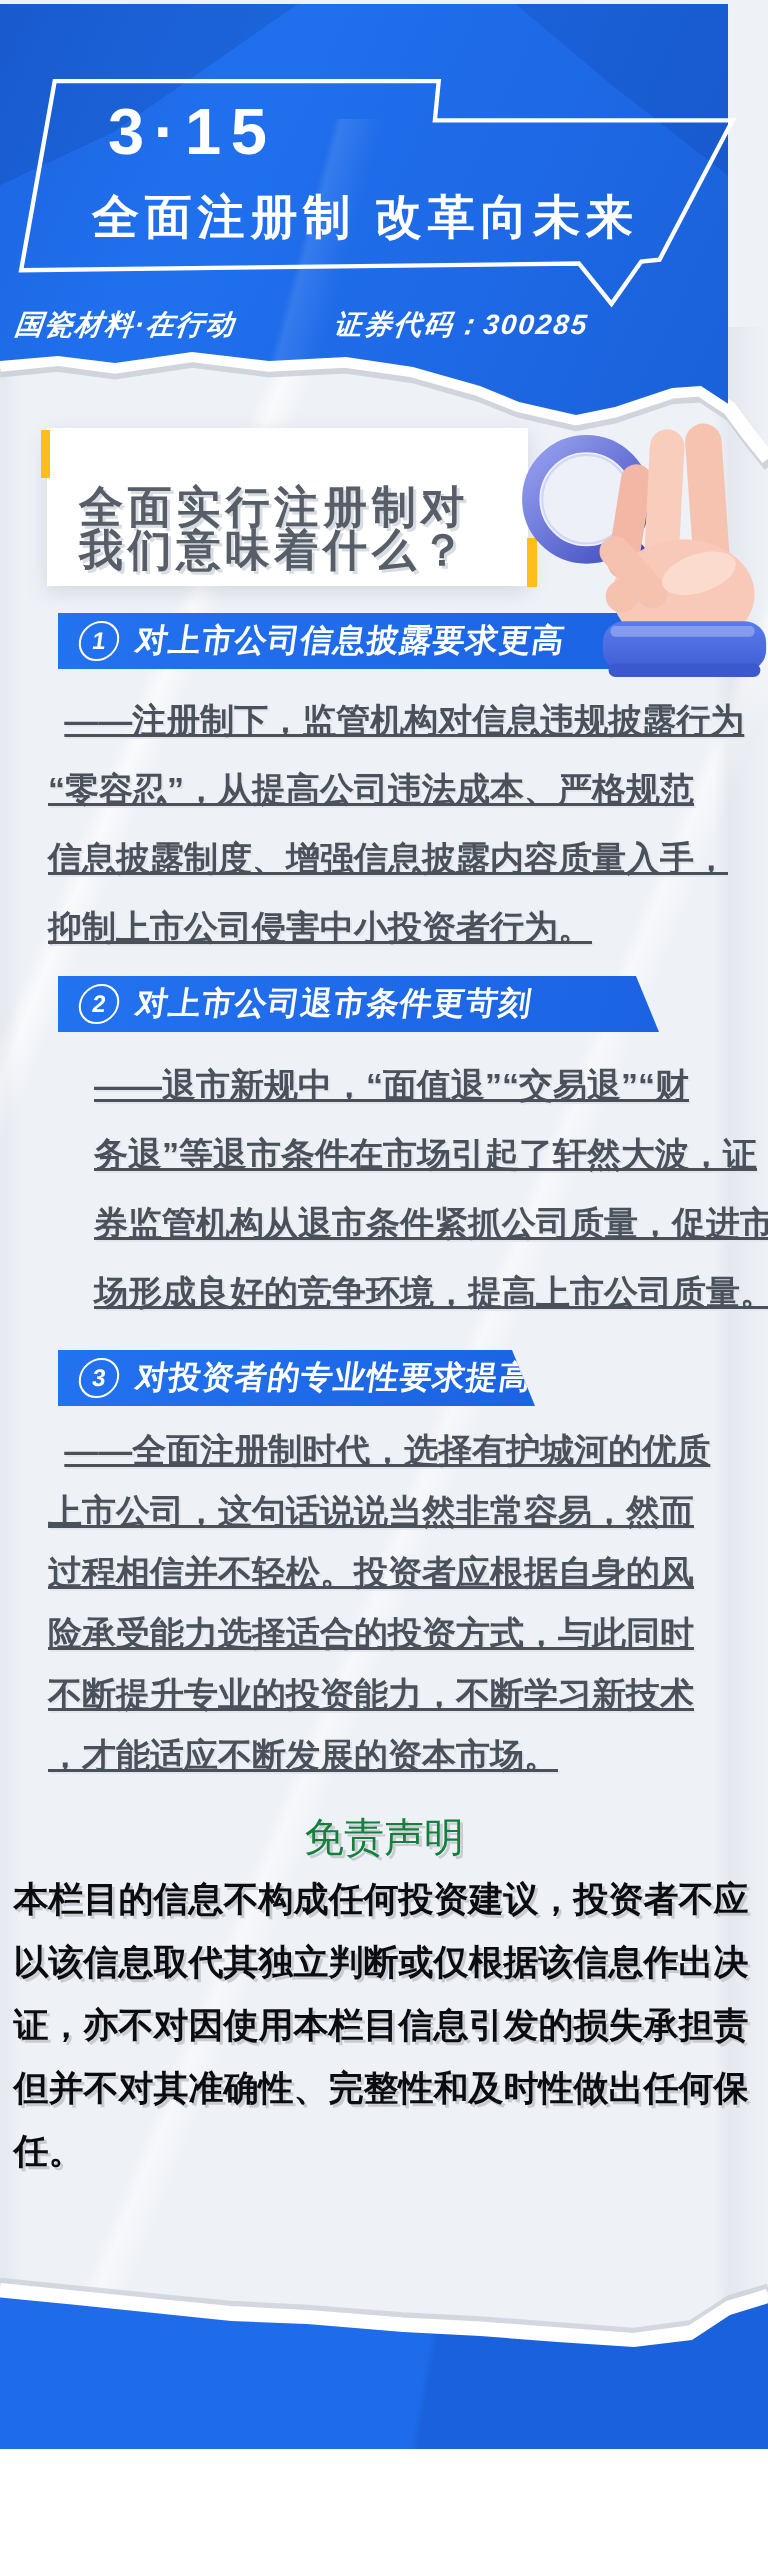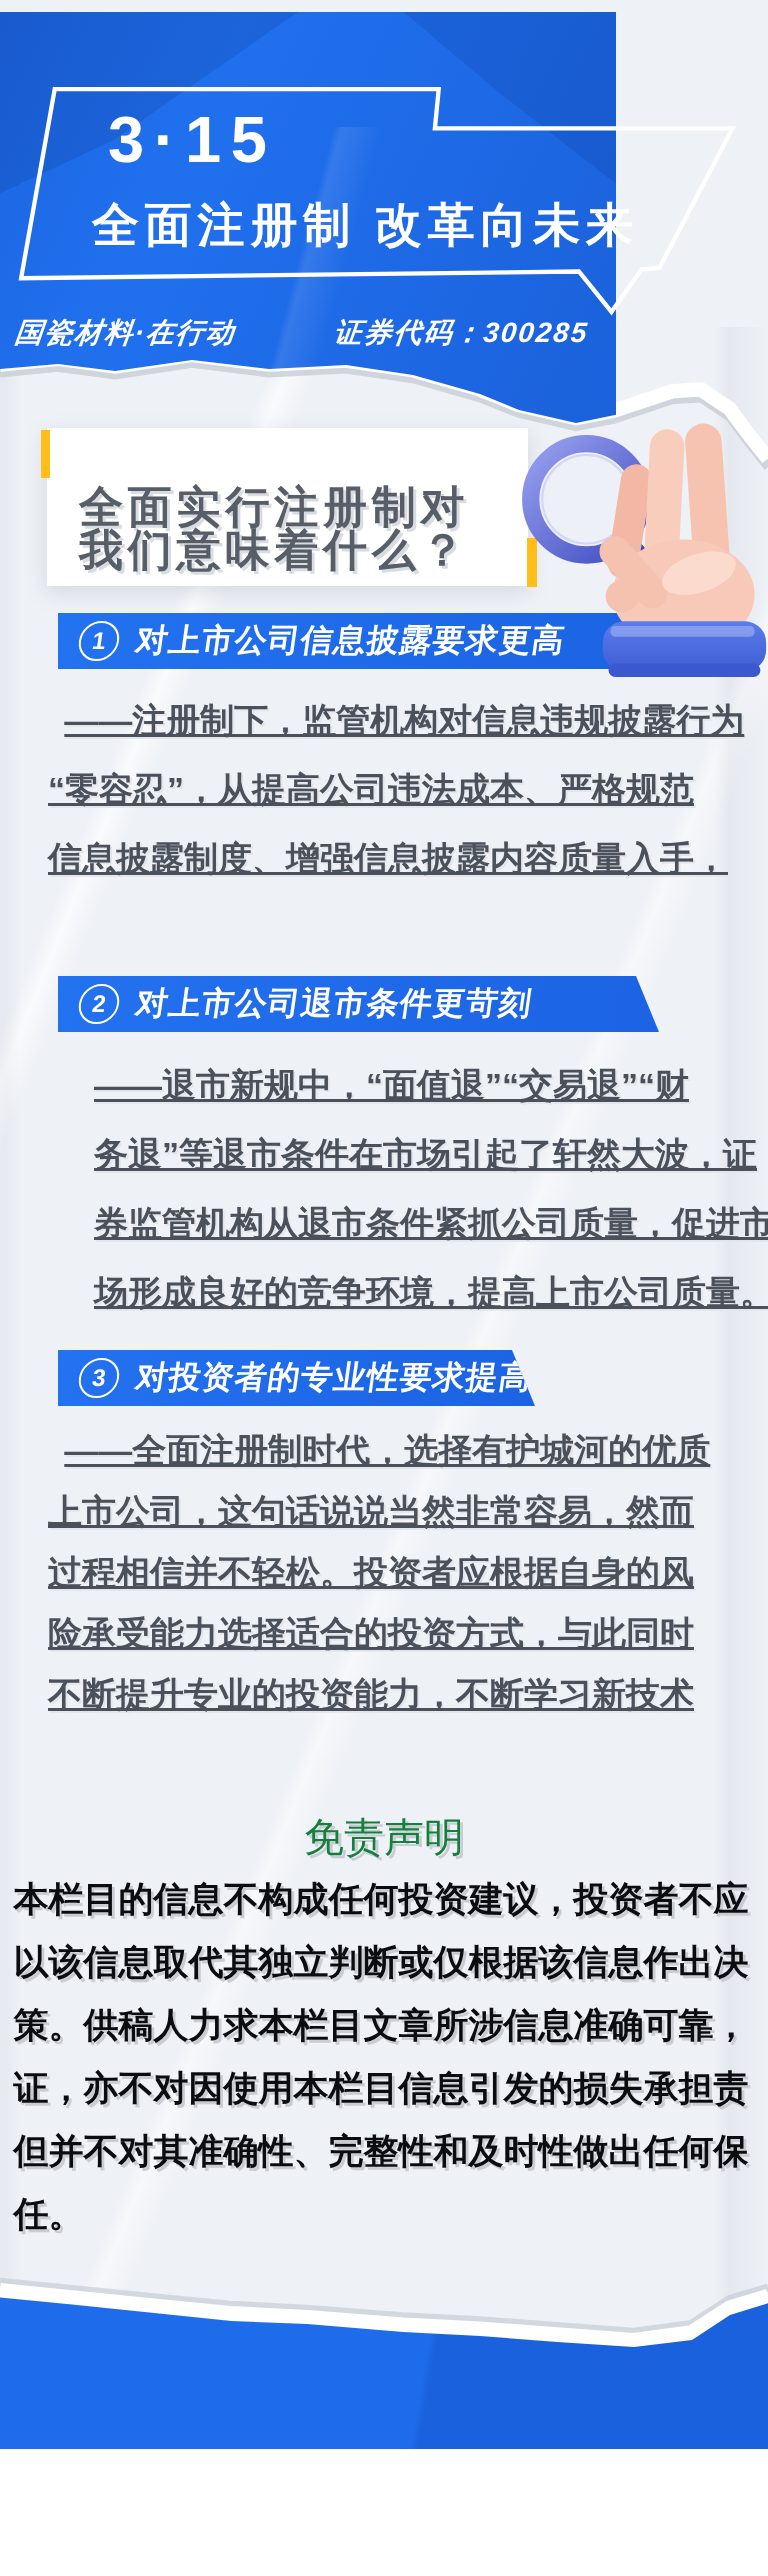--- a/index.html
+++ b/index.html
@@ -15,21 +15,21 @@
       linear-gradient(90deg, rgba(130,140,160,.07) 0 5.8px, rgba(255,255,255,0) 21px),
       linear-gradient(90deg, rgba(255,255,255,0) 93%, rgba(120,130,150,.08) 95%, rgba(255,255,255,0) 100%),
       linear-gradient(112deg, rgba(255,255,255,0) 18%, rgba(255,255,255,.65) 19.2%, rgba(255,255,255,0) 21%),
       linear-gradient(112deg, rgba(255,255,255,0) 55%, rgba(255,255,255,.5) 56%, rgba(255,255,255,0) 58%),
       #eef1f6;
   }
   
   .tear-svg{position:absolute;left:0;top:0;z-index:1;}
   
   .header{
-    position:absolute;left:0;top:12px;width:616px;height:453px;z-index:2;
+    position:absolute;left:0;top:4px;width:728px;height:453px;z-index:2;
     background:linear-gradient(115deg,#1d65e0 0%,#2070ee 30%,#1e69e6 62%,#1a61d9 100%);
     clip-path:polygon(0 0,768px 0,768px 451px,749px 427px,730px 401px,701px 382px,672px 384px,
       615px 403px,576px 411px,519px 398px,480px 382px,413px 363px,346px 353px,269px 357px,
       192px 348px,115px 359px,58px 352px,0 357px);
     text-decoration:underline;
   }
   .hdr-shade-a{position:absolute;left:0;top:0;width:298px;height:221px;
     background:rgba(8,34,110,.15);clip-path:polygon(0 0,100% 0,38% 58%,0 82%);}
   .hdr-shade-b{position:absolute;right:0;top:0;width:259px;height:202px;
     background:rgba(8,34,110,.14);clip-path:polygon(18% 0,100% 0,100% 85%,55% 40%);}
@@ -182,20 +182,21 @@
 </div>
 
 <div class="banner b1">
   <span class="num-circle">1</span>
   <span class="banner-title">对上市公司信息披露要求更高</span>
 </div>
 <div class="para p1 indent">
     <div class="tline">——注册制下，监管机构对信息违规披露行为</div>
     <div class="tline">“零容忍”，从提高公司违法成本、严格规范</div>
     <div class="tline">信息披露制度、增强信息披露内容质量入手，</div>
+    <div class="tline">抑制上市公司侵害中小投资者行为。</div>
   </div>
 
 <div class="banner b2">
   <span class="num-circle">2</span>
   <span class="banner-title">对上市公司退市条件更苛刻</span>
 </div>
 <div class="para p2">
     <div class="tline">——退市新规中，“面值退”“交易退”“财</div>
     <div class="tline">务退”等退市条件在市场引起了轩然大波，证</div>
     <div class="tline">券监管机构从退市条件紧抓公司质量，促进市</div>
@@ -205,24 +206,24 @@
 <div class="banner b3">
   <span class="num-circle">3</span>
   <span class="banner-title">对投资者的专业性要求提高</span>
 </div>
 <div class="para p3 indent">
     <div class="tline">——全面注册制时代，选择有护城河的优质</div>
     <div class="tline">上市公司，这句话说说当然非常容易，然而</div>
     <div class="tline">过程相信并不轻松。投资者应根据自身的风</div>
     <div class="tline">险承受能力选择适合的投资方式，与此同时</div>
     <div class="tline">不断提升专业的投资能力，不断学习新技术</div>
+    <div class="tline">，才能适应不断发展的资本市场。</div>
   </div>
 
 <div class="disc-title">免责声明</div>
 <div class="disclaimer">
     <div class="tline">本栏目的信息不构成任何投资建议，投资者不应</div>
     <div class="tline">以该信息取代其独立判断或仅根据该信息作出决</div>
-    <div class="tline">策。供稿人力求本栏目文章所涉信息准确可靠，</div>
     <div class="tline">证，亦不对因使用本栏目信息引发的损失承担责</div>
     <div class="tline">但并不对其准确性、完整性和及时性做出任何保</div>
     <div class="tline">任。</div>
   </div>
 
 
 </body></html>

